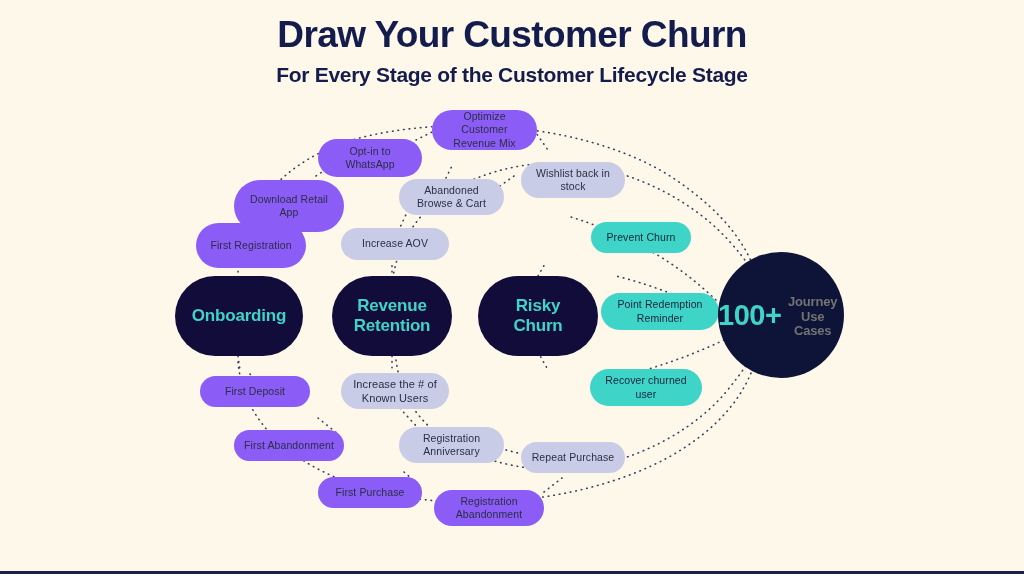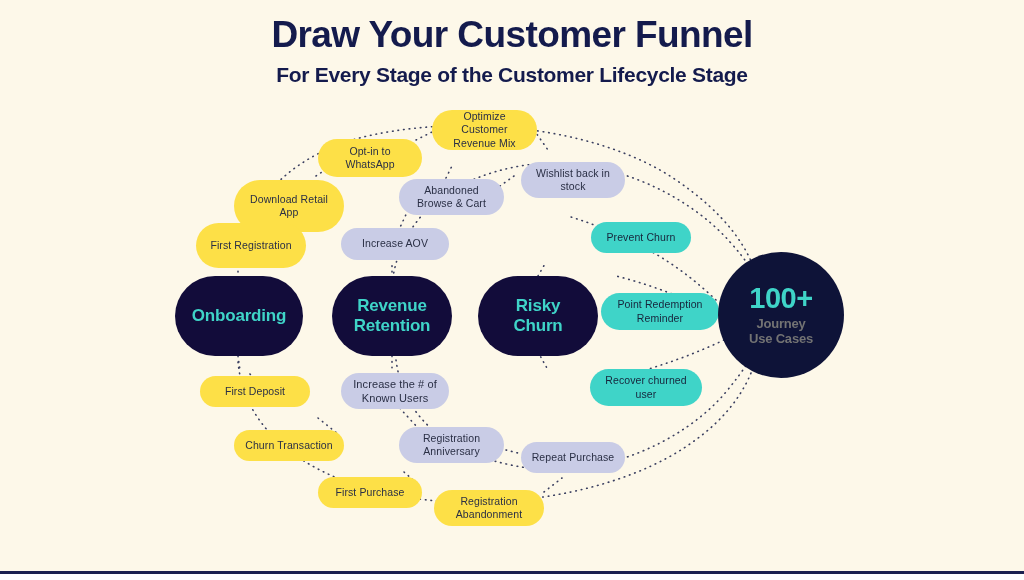--- a/index.html
+++ b/index.html
@@ -48,21 +48,21 @@
     text-align:center;
     border-radius:999px;
     color:#2A2F45;
     font-size:10.5px;
     line-height:1.28;
     letter-spacing:0.1px;
     padding:0 8px;
     box-sizing:border-box;
     z-index:3;
   }
-  .pill.lav{background:#fde047;}
+  .pill.lav{background:#8b5cf6;}
   .pill.lav2{background:#C9CCE6;}
   .pill.teal{background:#3FD4C8;color:#17243B;}
 
   
   .stage{
     position:absolute;
     display:flex;align-items:center;justify-content:center;
     text-align:center;
     background:#120C3A;
     border-radius:999px;
@@ -72,40 +72,40 @@
     line-height:1.2;
     letter-spacing:-0.2px;
     z-index:4;
   }
 
   
   #circle{
     position:absolute;left:718px;top:252px;
     width:126px;height:126px;border-radius:50%;
     background:#0E1338;
-    display:flex;flex-direction:column;
-    align-items:center;justify-content:center;
+    display:flex;
+    align-items:center;
     z-index:5;
   }
   #circle-count{
     color:#3FD4C8;font-weight:bold;font-size:29px;line-height:1;
     letter-spacing:-0.5px;
   }
   #circle-caption{
     color:#737373;font-weight:bold;font-size:13px;line-height:1.15;
     text-align:center;margin-top:4px;letter-spacing:-0.2px;
   }
 </style>
 </head>
 <body>
 
 <div id="canvas">
 
   <div id="header">
-    <div id="title">Draw Your Customer Funnel</div>
+    <div id="title">Draw Your Customer Churn</div>
     <div id="subtitle">For Every Stage of the Customer Lifecycle Stage</div>
   </div>
 
   <svg id="arcs" viewBox="0 0 1024 580" xmlns="http://www.w3.org/2000/svg">
     <g fill="none" stroke="#3A3F60" stroke-width="1.6" stroke-linecap="round" stroke-dasharray="0.6 5">
 
       <path d="M238,262 C246,196 300,150 372,135 C470,114 600,128 676,180 C726,214 752,250 760,288"></path>
 
       <path d="M392,284 C400,216 452,178 520,166 C600,152 686,192 730,242 C748,262 758,278 764,296"></path>
 
@@ -181,21 +181,21 @@
 
   <div class="pill lav" style="left:200px;top:376px;width:110px;height:31px;">
     <span>First Deposit</span>
   </div>
 
   <div class="pill lav2" style="left:341px;top:373px;width:108px;height:36px;">
     <span class="small" style="font-size:11px;">Increase the # of<br>Known Users</span>
   </div>
 
   <div class="pill lav" style="left:234px;top:430px;width:110px;height:31px;">
-    <span>Churn Transaction</span>
+    <span>First Abandonment</span>
   </div>
 
   <div class="pill lav2" style="left:399px;top:427px;width:105px;height:36px;">
     <span>Registration<br>Anniversary</span>
   </div>
 
   <div class="pill lav2" style="left:521px;top:442px;width:104px;height:31px;">
     <span>Repeat Purchase</span>
   </div>
 

